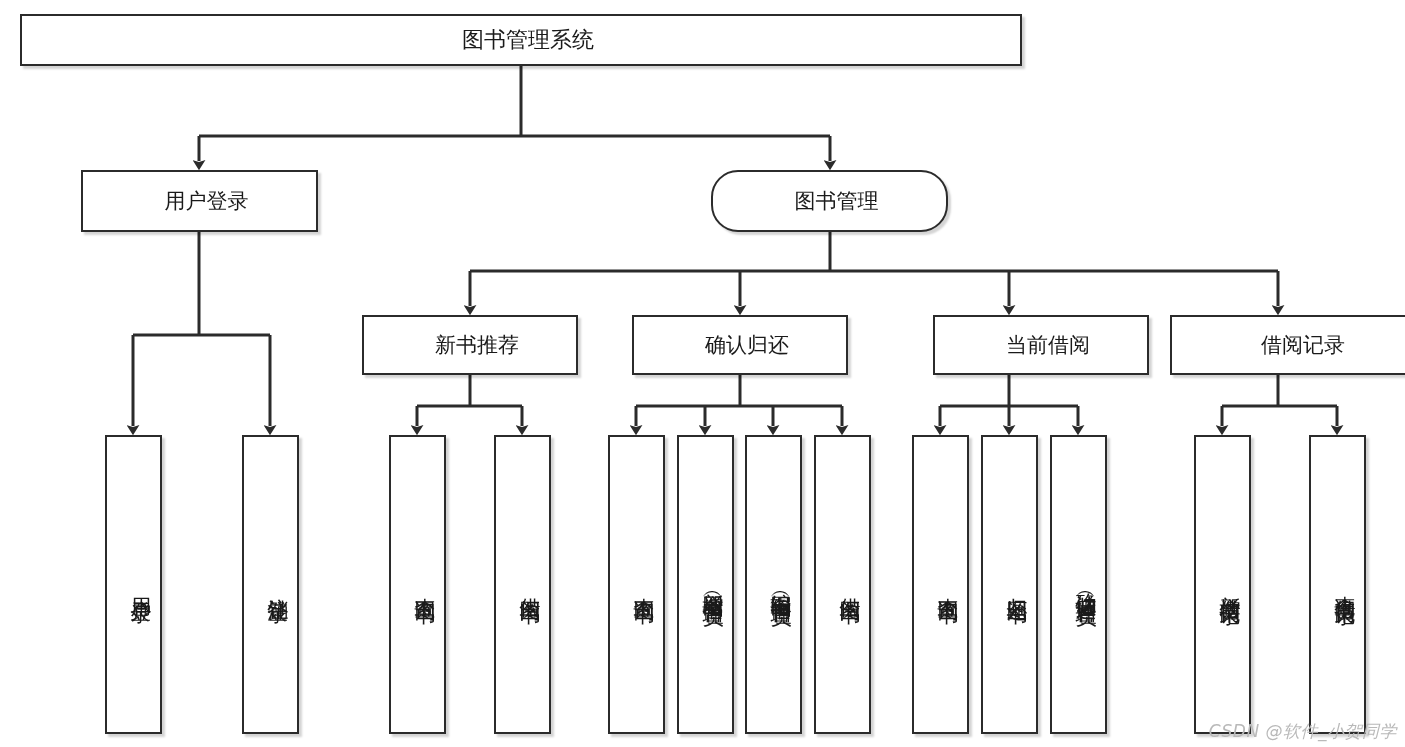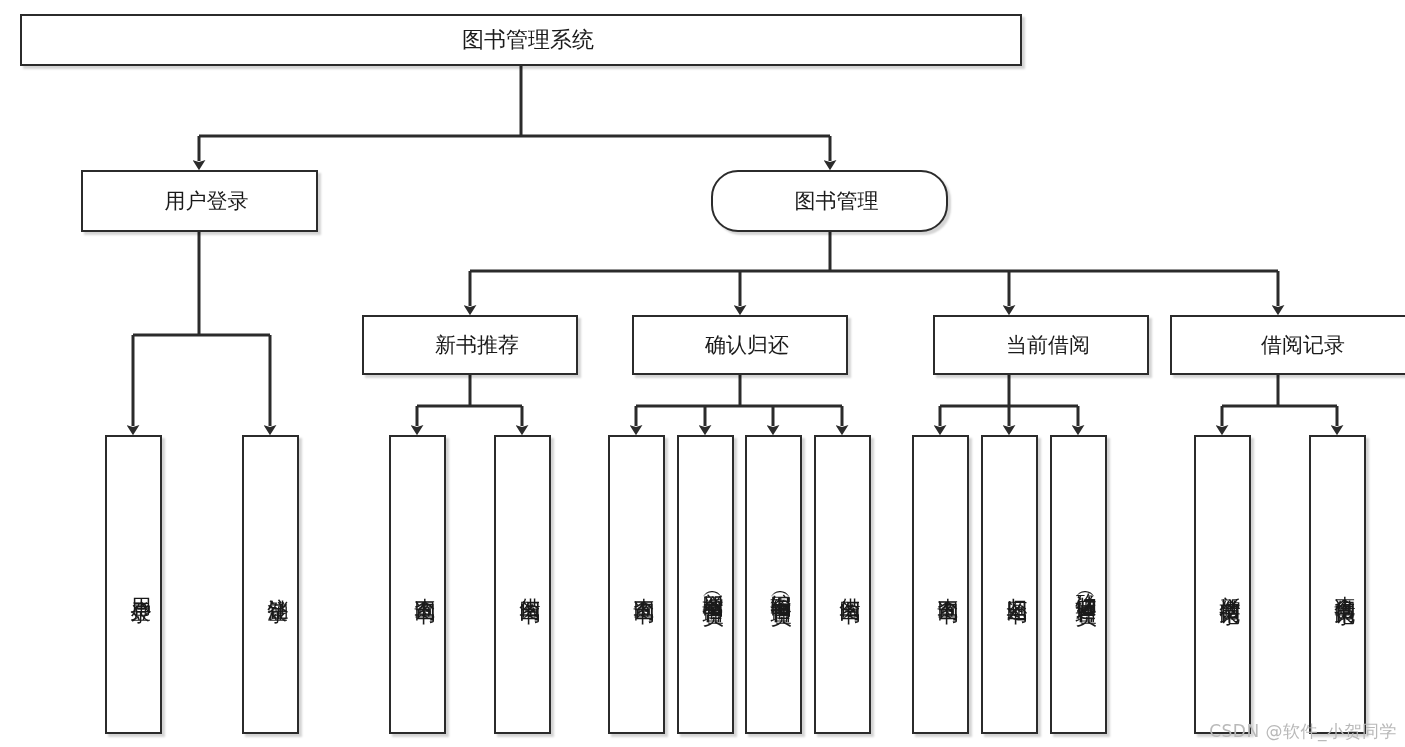--- a/index.html
+++ b/index.html
@@ -71,20 +71,21 @@
   #watermark {
     position: absolute;
     right: 8px;
     bottom: 4px;
     font-size: 17px;
     color: #b9b9b9;
     letter-spacing: 0.5px;
     z-index: 5;
     white-space: nowrap;
     pointer-events: none;
+    font-style: italic;
   }
 </style>
 </head>
 <body>
 
 <div id="canvas">
 
   <svg id="wires" viewBox="0 0 1405 747" xmlns="http://www.w3.org/2000/svg">
     <defs>
       <marker id="arrow" viewBox="0 0 12 14" refX="1" refY="7" markerWidth="11" markerHeight="13" orient="auto-start-reverse" markerUnits="userSpaceOnUse">

